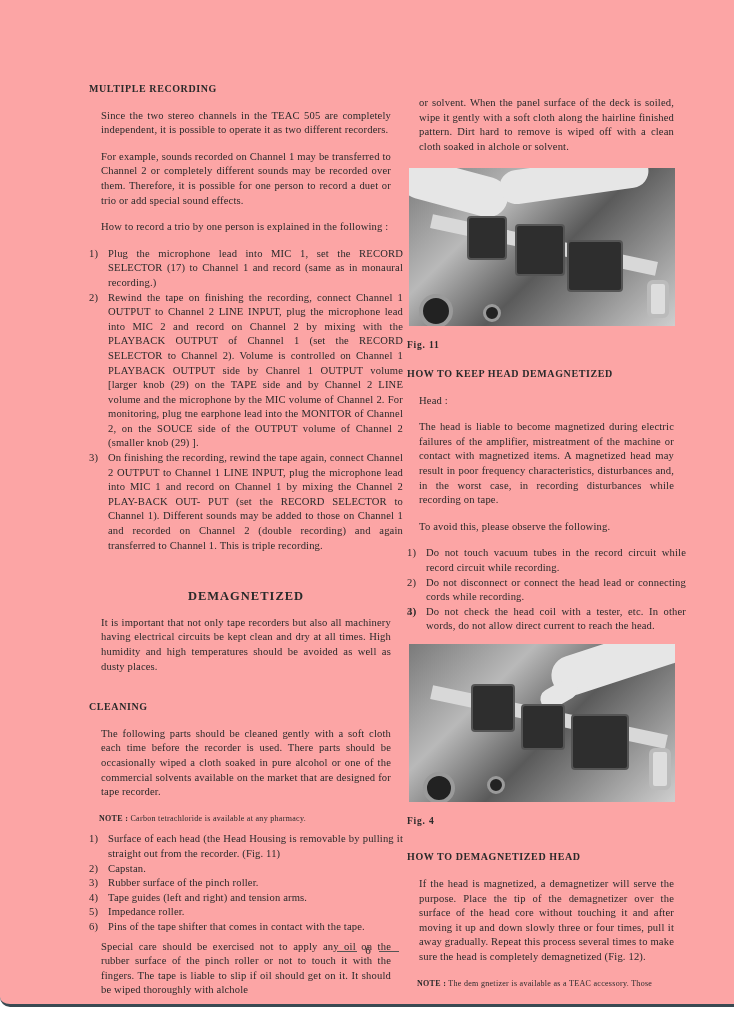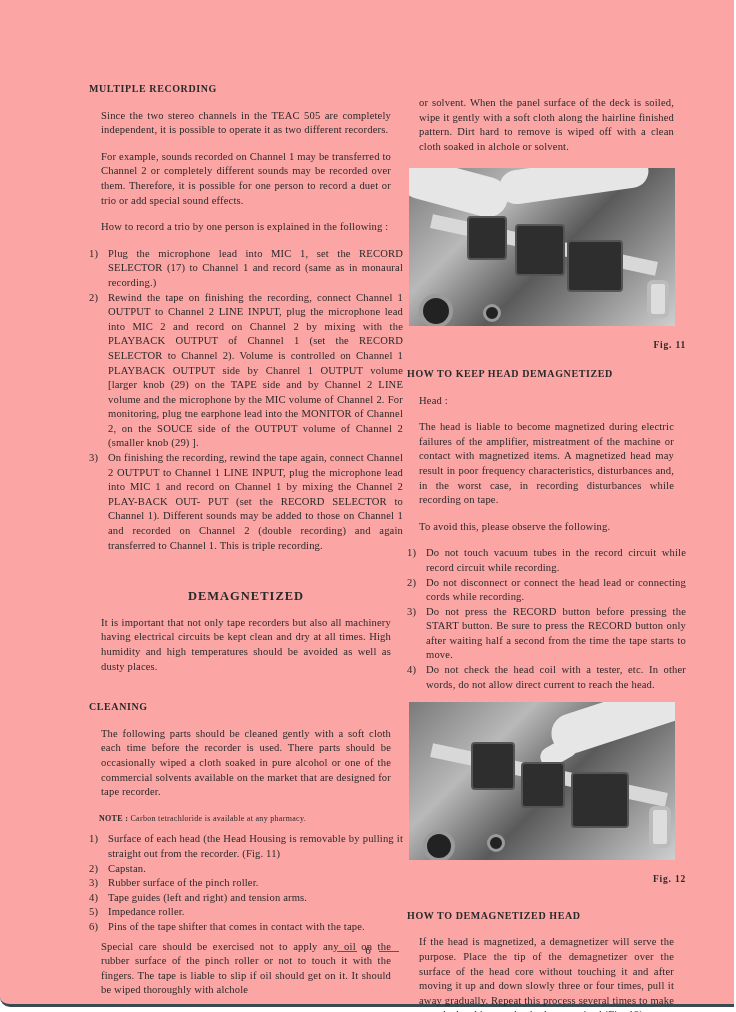--- a/index.html
+++ b/index.html
@@ -15,21 +15,21 @@
   ol { list-style:none; margin:0; padding:0; }
   ol li { position:relative; padding-left:19px; text-align:justify; }
   ol li .n { position:absolute; left:0; top:0; }
   .note { font-size:8px; letter-spacing:0.3px; margin:4px 0 6px 10px; }
   .note b { font-weight:bold; }
   .fig { margin:8px 0 0 2px; width:266px; height:158px; background:linear-gradient(135deg,#7a7a7a 0%,#b9b9b9 30%,#5a5a5a 55%,#cfcfcf 100%); position:relative; overflow:hidden; }
   .fig .hand { position:absolute; background:#e6e6e6; border-radius:40px; }
   .fig .block { position:absolute; background:#2e2e2e; border:2px solid #555; border-radius:4px; }
   .fig .rail { position:absolute; background:#d8d8d8; height:14px; transform:rotate(12deg); }
   .fig .knob { position:absolute; border-radius:50%; background:#222; border:4px solid #9a9a9a; }
-  .cap { text-align:right; font-weight:bold; font-size:9.5px; letter-spacing:0.8px; margin:12px 0 14px 0; }
+  .cap { text-align:left; font-weight:bold; font-size:9.5px; letter-spacing:0.8px; margin:12px 0 14px 0; }
   .footer { position:absolute; left:0; width:736px; top:944px; text-align:center; font-size:11px; }
   .footer .dash { display:inline-block; width:20px; height:1px; background:#555; vertical-align:middle; margin:0 8px; }
 </style>
 </head>
 <body>
 
 <div class="page">
 
   <div class="col left">
     <div class="h">MULTIPLE RECORDING</div>
@@ -77,36 +77,36 @@
     </div>
     <div class="cap">Fig. 11</div>
 
     <div class="h">HOW TO KEEP HEAD DEMAGNETIZED</div>
     <p>Head :</p>
     <p>The head is liable to become magnetized during electric failures of the amplifier, mistreatment of the machine or contact with magnetized items. A magnetized head may result in poor frequency characteristics, disturbances and, in the worst case, in recording disturbances while recording on tape.</p>
     <p>To avoid this, please observe the following.</p>
     <ol>
       <li><span class="n">1)</span><span>Do not touch vacuum tubes in the record circuit while record circuit while recording.</span></li>
       <li><span class="n">2)</span><span>Do not disconnect or connect the head lead or connecting cords while recording.</span></li>
-      <li><span class="n">3)</span><span>Do not press the RECORD button before pressing the START button. Be sure to press the RECORD button only after waiting half a second from the time the tape starts to move.</span></li>
+      <li><span class="n">3)</span></li>
       <li><span class="n">4)</span><span>Do not check the head coil with a tester, etc. In other words, do not allow direct current to reach the head.</span></li>
     </ol>
 
     <div class="fig" style="margin-top:10px">
       <div class="hand" style="left:140px;top:-4px;width:140px;height:40px;transform:rotate(-18deg)"></div>
       <div class="hand" style="left:130px;top:40px;width:40px;height:20px;transform:rotate(-30deg)"></div>
       <div class="rail" style="left:20px;top:66px;width:240px"></div>
       <div class="block" style="left:62px;top:40px;width:40px;height:44px"></div>
       <div class="block" style="left:112px;top:60px;width:40px;height:42px"></div>
       <div class="block" style="left:162px;top:70px;width:54px;height:52px"></div>
       <div class="knob" style="left:14px;top:128px;width:24px;height:24px"></div>
       <div class="knob" style="left:78px;top:132px;width:12px;height:12px;border-width:3px"></div>
       <div class="knob" style="left:240px;top:104px;width:14px;height:34px;border-radius:6px;background:#ddd;border-color:#bbb"></div>
     </div>
-    <div class="cap" style="margin-bottom:22px">Fig. 12</div>
+    <div class="cap" style="margin-bottom:22px">Fig. 4</div>
 
     <div class="h">HOW TO DEMAGNETIZED HEAD</div>
     <p>If the head is magnetized, a demagnetizer will serve the purpose. Place the tip of the demagnetizer over the surface of the head core without touching it and after moving it up and down slowly three or four times, pull it away gradually. Repeat this process several times to make sure the head is completely demagnetized (Fig. 12).</p>
     <div class="note"><b>NOTE :</b> <span>The dem gnetizer is available as a TEAC accessory. Those</span></div>
   </div>
 
   <div class="footer">
     <span class="dash"></span><span>6</span><span class="dash"></span>
   </div>
 </div>

